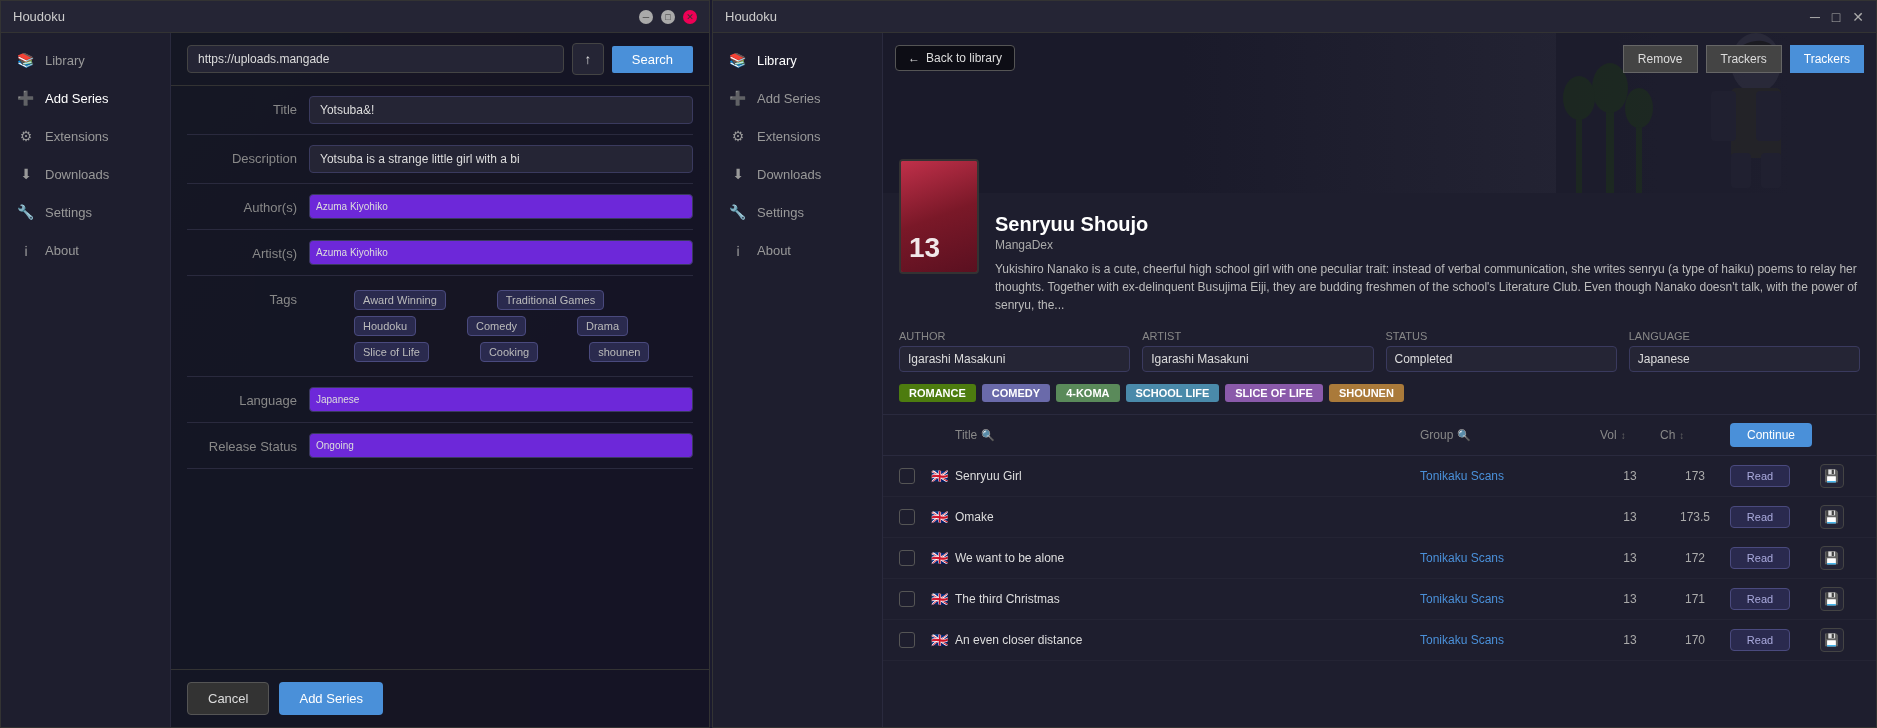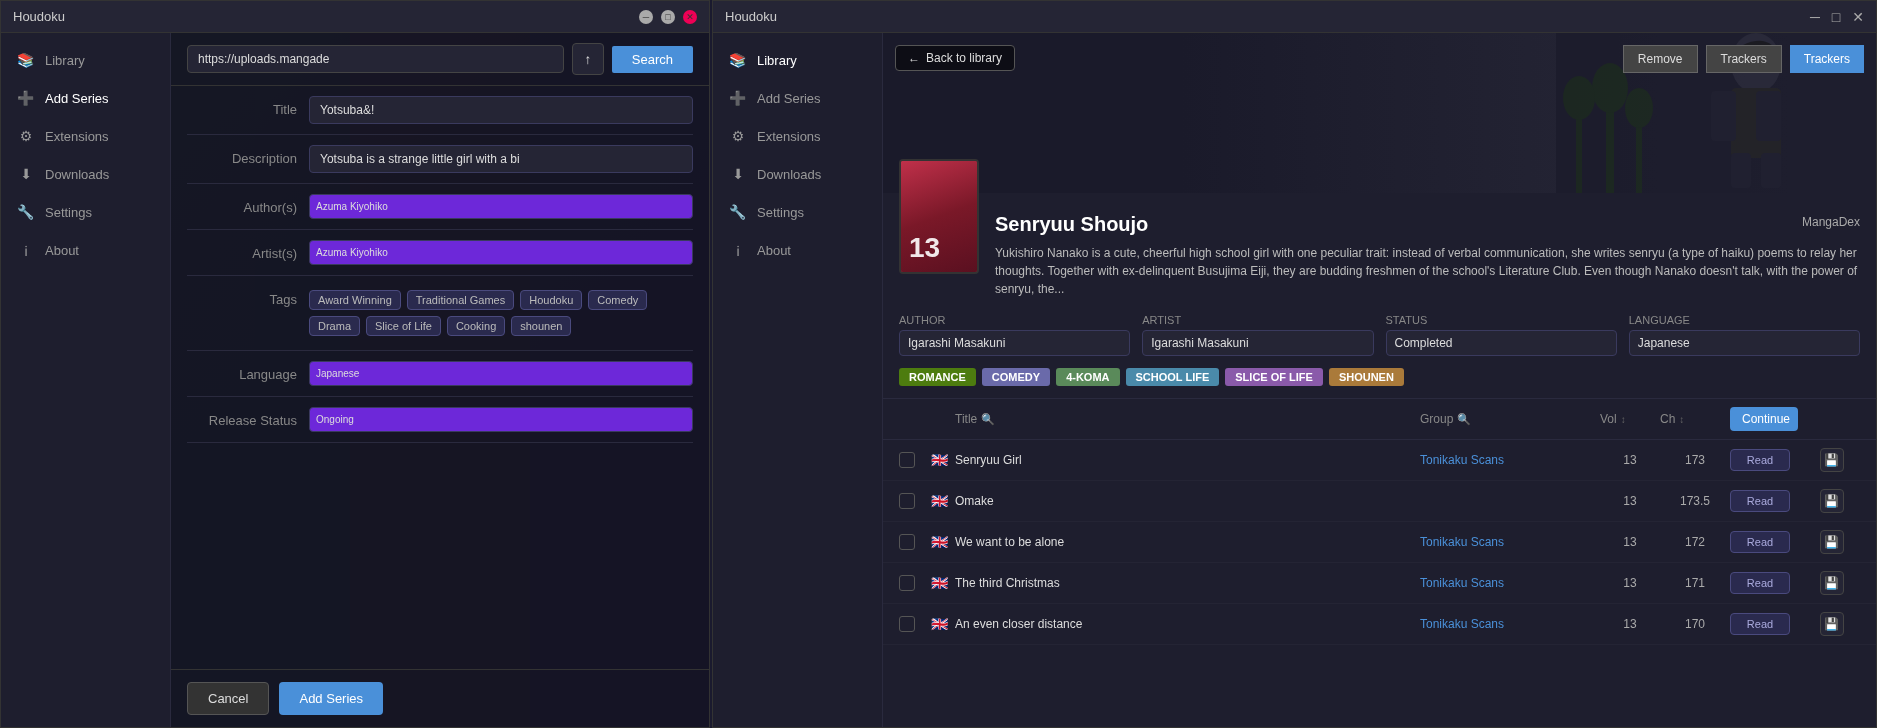--- a/index.html
+++ b/index.html
@@ -212,20 +212,21 @@
       padding: 4px 0;
     }
 
     .tag {
       background: #2a2a4e;
       border: 1px solid #4a4a7e;
       border-radius: 4px;
       color: #bbb;
       padding: 3px 8px;
       font-size: 11px;
+      margin-left: 45px;
     }
 
     .form-footer {
       display: flex;
       gap: 10px;
       padding: 12px 16px;
       border-top: 1px solid #333;
     }
 
     .btn-cancel {
@@ -485,21 +486,21 @@
     }
 
     .continue-btn {
       background: #4a90d9;
       border: none;
       border-radius: 4px;
       color: #fff;
       padding: 5px 12px;
       cursor: pointer;
       font-size: 12px;
-      width: 68px;
+      width: 82px;
       text-align: center;
     }
 
     .chapters-list {
       flex: 1;
       overflow-y: auto;
     }
 
     .chapter-row {
       display: grid;
@@ -840,21 +841,21 @@
         </div>
       </div>
 
       <div class="manga-info-row">
 
         <div class="manga-cover">
           <div class="cover-art"></div>
         </div>
 
         <div class="manga-title-block">
-          <div style="display:flex; justify-content: space-between; align-items: flex-start;">
+          <div style="display:flex; justify-content: space-between; align-items: flex-start; flex-direction: column;">
             <span class="manga-title">Senryuu Shoujo</span>
             <span class="manga-source">MangaDex</span>
           </div>
           <p class="manga-description">Yukishiro Nanako is a cute, cheerful high school girl with one peculiar trait: instead of verbal communication, she writes senryu (a type of haiku) poems to relay her thoughts. Together with ex-delinquent Busujima Eiji, they are budding freshmen of the school's Literature Club. Even though Nanako doesn't talk, with the power of senryu, the...</p>
         </div>
       </div>
 
       <div class="metadata-grid">
         <div class="meta-col">
           <span class="meta-label">Author</span>

